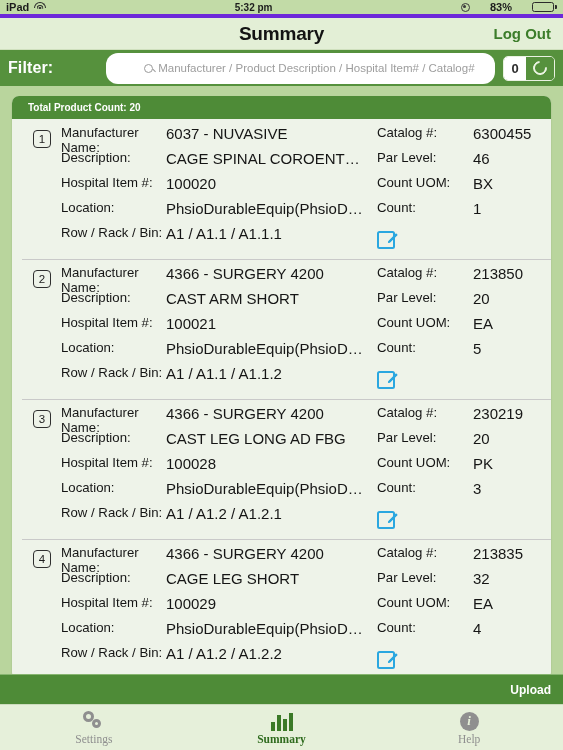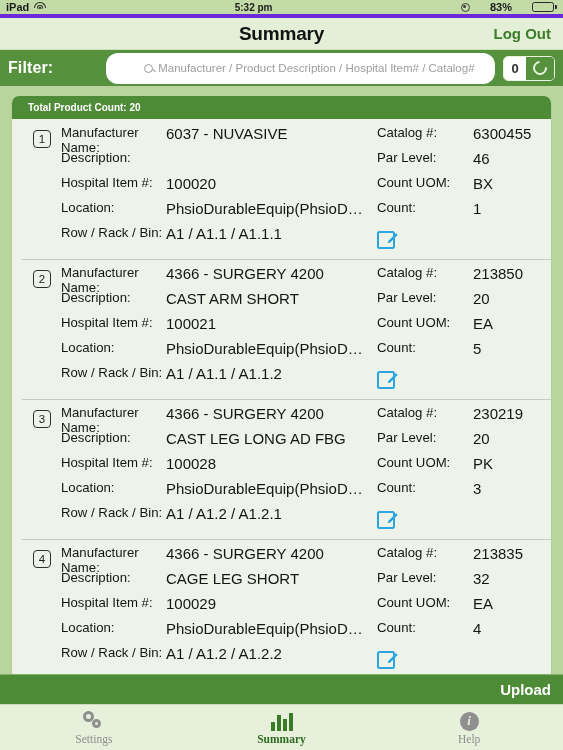--- a/index.html
+++ b/index.html
@@ -144,21 +144,21 @@
     clip-path:polygon(0 0,100% 0,100% 85%,50% 100%,0 85%);
   }
 
   
   .uploadbar {
     height:30px; flex:0 0 30px; background:#4e8b37;
     display:flex; align-items:center; justify-content:flex-end;
     padding-right:12px;
     border-top:1px solid #87b570;
   }
-  .uploadbar .lbl { color:#fff; font-size:15px; font-weight:bold; }
+  .uploadbar .lbl { color:#fff; font-size:12px; font-weight:bold; }
 
   
   .tabbar {
     height:46px; flex:0 0 46px;
     background:#e6f0da;
     display:flex; align-items:center;
     border-top:1px solid #cddcbe;
   }
   .tab { flex:1; display:flex; flex-direction:column; align-items:center; justify-content:center; gap:2px; }
   .tab .tlabel { font-size:11.5px; color:#8f8f8f; font-family:"Liberation Serif", serif; }
@@ -241,20 +241,21 @@
               <div class="num-badge">1</div>
             </div>
             <div class="item-grid">
               <div class="col-left">
                 <div class="frow">
                   <span class="flabel">Manufacturer Name:</span>
                   <span class="fvalue">6037 - NUVASIVE</span>
                 </div>
                 <div class="frow">
                   <span class="flabel">Description:</span>
+                  <span class="fvalue">CAGE SPINAL COROENT…</span>
                 </div>
                 <div class="frow">
                   <span class="flabel">Hospital Item #:</span>
                   <span class="fvalue">100020</span>
                 </div>
                 <div class="frow">
                   <span class="flabel">Location:</span>
                   <span class="fvalue">PhsioDurableEquip(PhsioD…</span>
                 </div>
                 <div class="frow">

